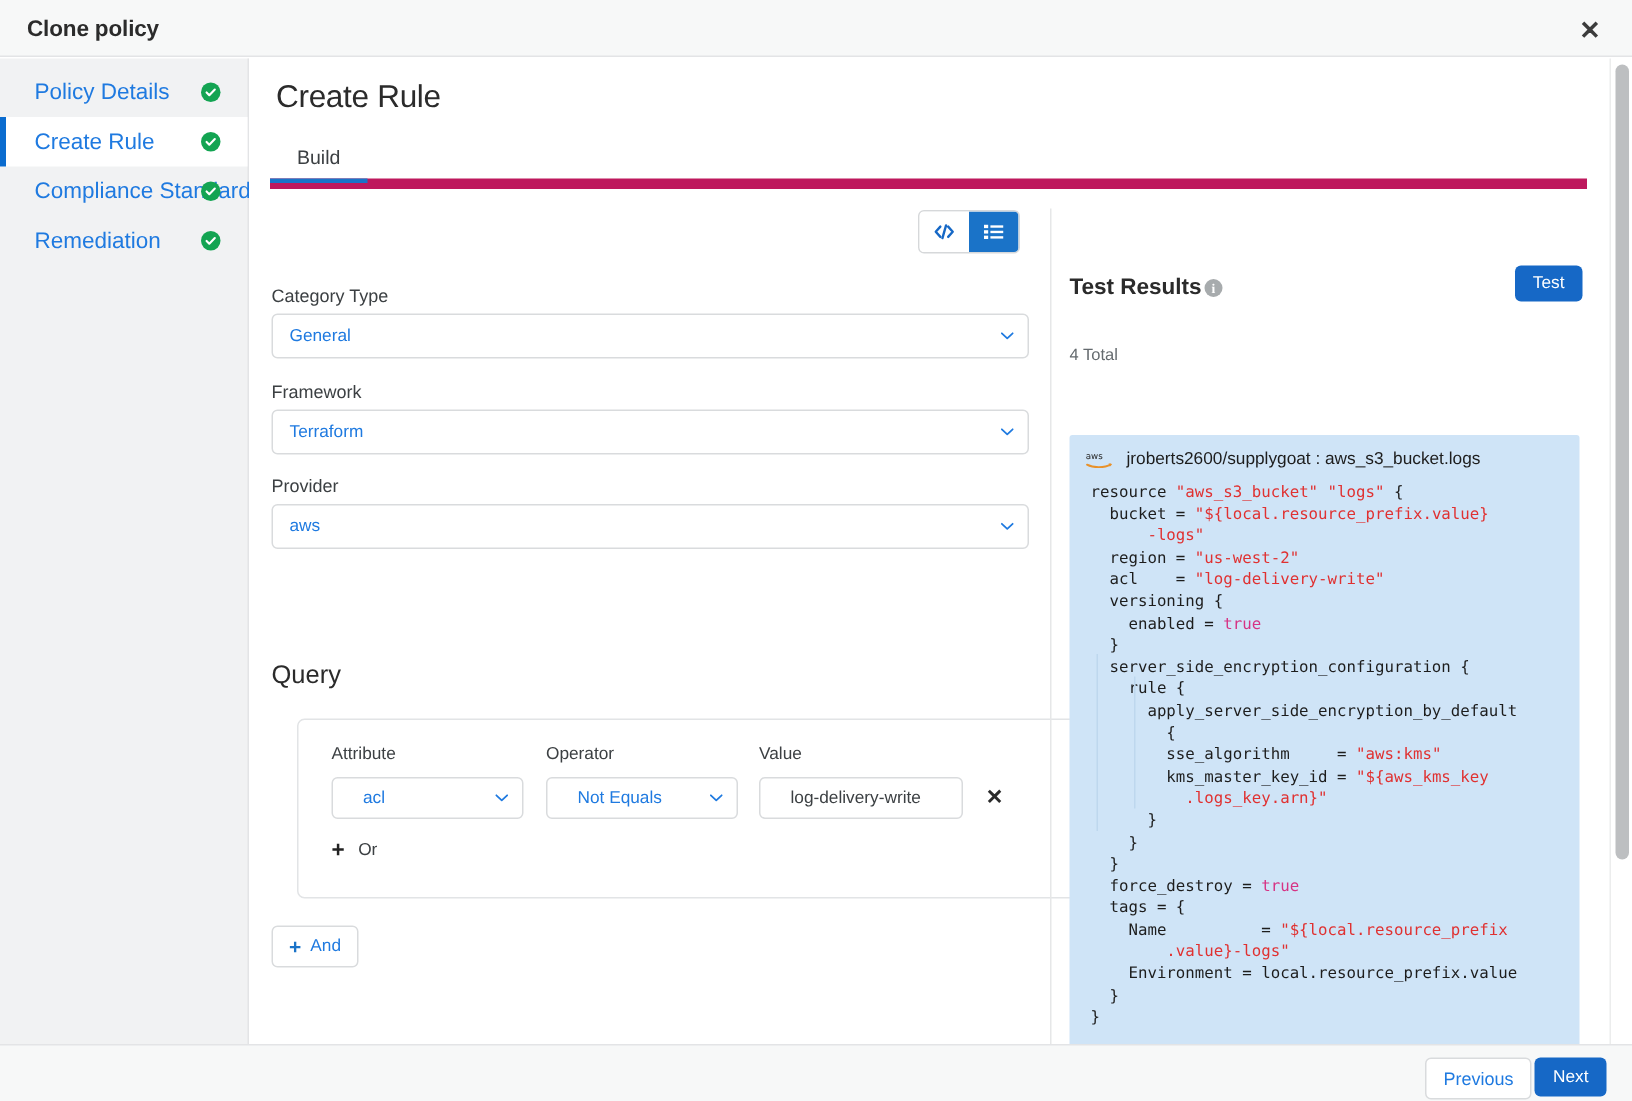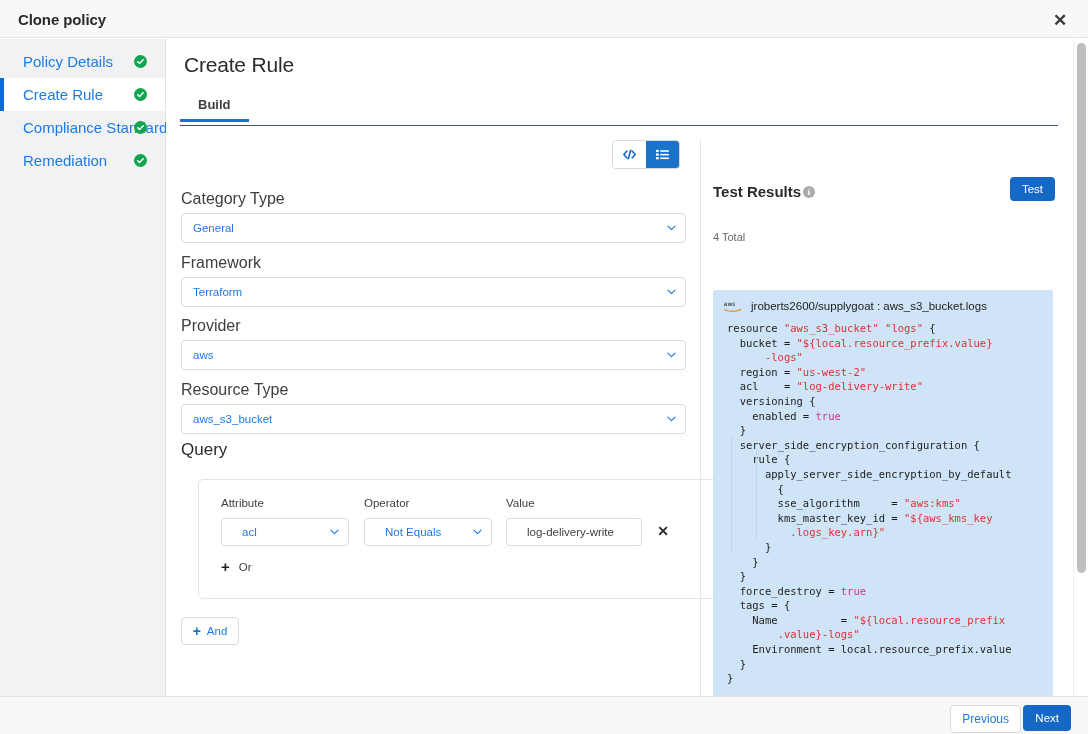--- a/index.html
+++ b/index.html
@@ -107,22 +107,21 @@
     font-size: 21px;
     color: #2b2b2b;
     letter-spacing: -0.2px;
   }
 
   .tabbar {
     position: absolute;
     left: 14px; top: 54px;
     width: 878px;
     height: 33px;
-    border-bottom: 1px solid #be185d;
-    font-weight: bold;
+    border-bottom: 7px solid #be185d;
   }
   .tab {
     position: absolute;
     left: 0; top: 0;
     padding: 4px 18px 9px 18px;
     font-size: 13px;
     color: #3c4043;
     cursor: pointer;
   }
   .tab.active::after {
@@ -154,21 +153,21 @@
   .vt-btn {
     width: 33px; height: 27px;
     display: flex; align-items: center; justify-content: center;
     background: #ffffff;
     cursor: pointer;
   }
   .vt-btn.active { background: #1a73c8; }
 
   .field { position: absolute; left: 15px; width: 505px; }
   .field-label {
-    font-size: 16px;
+    font-size: 12px;
     color: #3c4043;
     margin-bottom: 5px;
     display: block;
   }
   .select {
     position: relative;
     height: 30px;
     border: 1px solid #d9dbdd;
     border-radius: 4px;
     background: #fff;
@@ -522,31 +521,20 @@
         <div class="select">
           <span>aws</span>
           <span class="chev">
             <svg width="9" height="6" viewBox="0 0 10 6">
                 <path d="M1 1 L5 4.8 L9 1" stroke="#1f7ae0" stroke-width="1.3" fill="none" stroke-linecap="round" stroke-linejoin="round"></path>
               </svg>
           </span>
         </div>
       </div>
 
-      <div class="field" style="top:254px;">
-        <label class="field-label">Resource Type</label>
-        <div class="select">
-          <span>aws_s3_bucket</span>
-          <span class="chev">
-            <svg width="9" height="6" viewBox="0 0 10 6">
-                <path d="M1 1 L5 4.8 L9 1" stroke="#1f7ae0" stroke-width="1.3" fill="none" stroke-linecap="round" stroke-linejoin="round"></path>
-              </svg>
-          </span>
-        </div>
-      </div>
 
       <div class="query-title">Query</div>
 
       <div class="querybox">
         <div class="q-col-label" style="left:22px;">Attribute</div>
         <div class="q-col-label" style="left:165px;">Operator</div>
         <div class="q-col-label" style="left:307px;">Value</div>
 
         <div class="q-ctl sel" style="left:22px;width:128px;">
           <span>acl</span>

